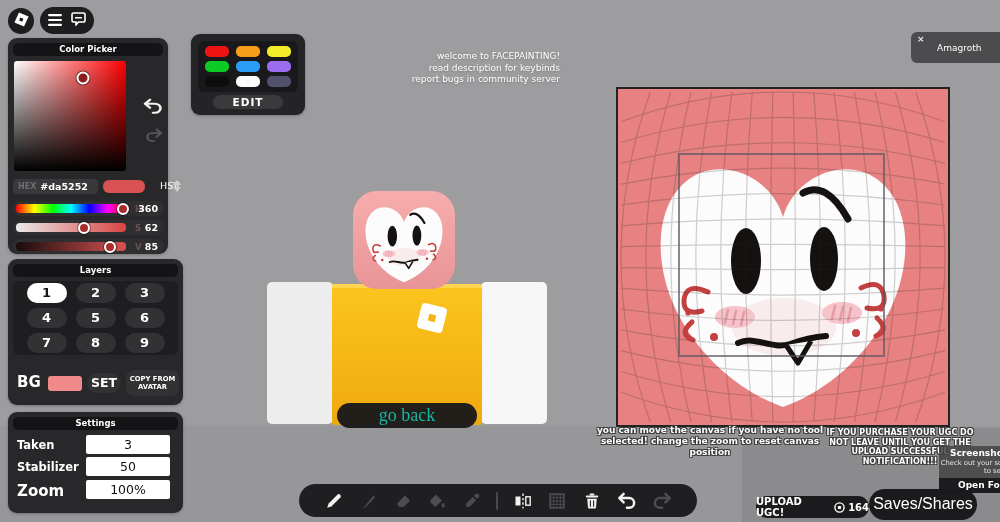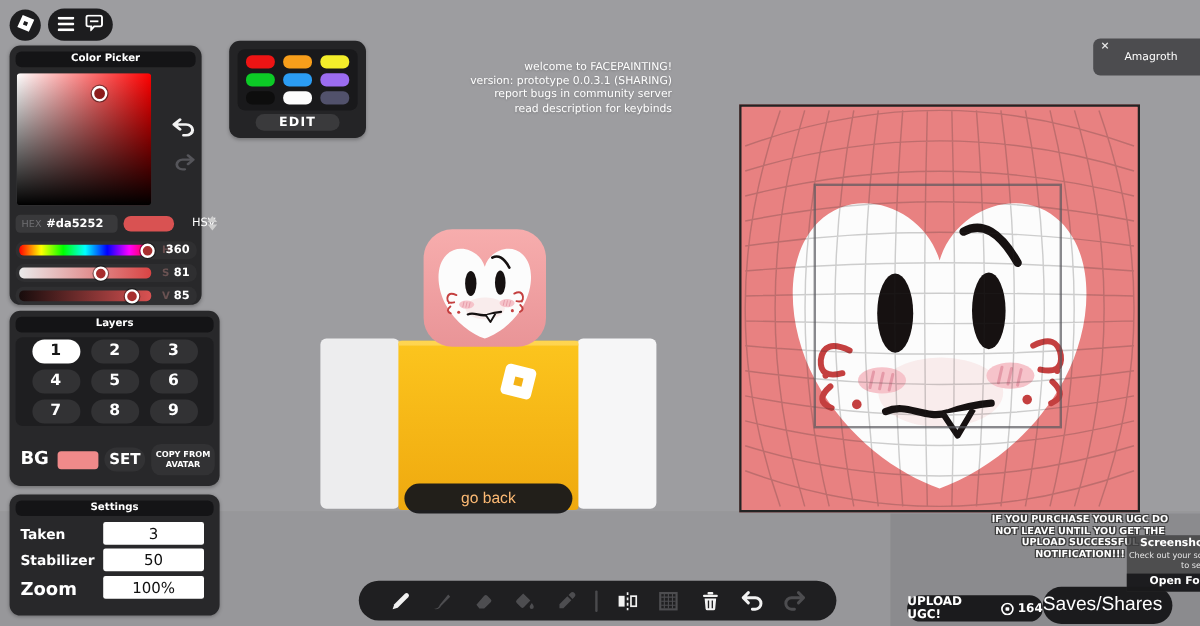--- a/index.html
+++ b/index.html
@@ -19,21 +19,21 @@
          color:#fff;font-size:8.5px;font-weight:700;text-align:center;line-height:13px;}
 
   
   .sv{position:absolute;left:6px;top:23px;width:112px;height:110px;border-radius:3px;
       background:linear-gradient(to top,#000,rgba(0,0,0,0)),linear-gradient(to right,#fff,#f00);}
   .sv-sel{position:absolute;width:9px;height:9px;border:2.5px solid #fff;border-radius:50%;background:#8c1d1d;
           box-shadow:0 0 0 1px rgba(0,0,0,.45);transform:translate(-50%,-50%);}
   .hist-ic{position:absolute;font-weight:700;}
   .hexpill{position:absolute;left:5px;top:141px;width:85px;height:15px;background:#39393b;border-radius:4px;
            display:flex;align-items:center;gap:4px;padding:0 5px;box-sizing:border-box;}
-  .hexlabel{color:#6f6f72;font-size:8px;font-weight:400;}
+  .hexlabel{color:#6f6f72;font-size:8px;font-weight:700;}
   .hexval{color:#fff;font-size:9.5px;font-weight:700;}
   .cswatch{position:absolute;left:95px;top:142px;width:42px;height:13px;border-radius:6px;background:#d95252;}
   .fmt{position:absolute;left:136px;top:142px;color:#fff;font-size:9.5px;font-weight:400;margin-left:16px;}
   .stepper{position:absolute;left:165px;top:141px;width:8px;height:14px;}
   .stepper i{position:absolute;left:0;width:0;height:0;border-left:4px solid transparent;border-right:4px solid transparent;}
   .stepper .up{top:1px;border-bottom:5px solid #cfcfcf;}
   .stepper .dn{bottom:1px;border-top:5px solid #cfcfcf;}
   .srow{position:absolute;left:5px;width:151px;height:15px;background:#2f2f31;border-radius:7px;}
   .track{position:absolute;left:3px;top:3px;width:110px;height:9px;border-radius:4px;}
   .track-h{background:linear-gradient(to right,#f00,#ff0,#0f0,#0ff,#00f,#f0f,#f00);}
@@ -75,21 +75,21 @@
   .copybtn{position:absolute;left:118px;top:111px;width:53px;height:26px;background:#323234;border-radius:8px;
            color:#fff;font-size:6.8px;font-weight:700;text-align:center;display:flex;align-items:center;justify-content:center;line-height:1.25;}
 
   
   .setrow-label{position:absolute;left:9px;color:#fff;font-size:11.5px;font-weight:700;}
   .setrow-input{position:absolute;left:78px;width:84px;height:19px;background:#fff;border:none;border-radius:2px;
                 text-align:center;font-size:12.5px;color:#111;font-family:"DejaVu Sans",sans-serif;padding:0;}
 
   
   .goback{left:337px;top:403px;width:140px;height:25px;background:rgba(25,25,27,.96);border-radius:12.5px;
-          color:#fdba74;font-size:13px;text-align:center;line-height:24px;font-family:Liberation Sans, sans-serif;}
+          color:#14b8a6;font-size:18px;text-align:center;line-height:24px;font-family:Liberation Serif, serif;}
 
   
   .canvas-wrap{left:616px;top:87px;width:330px;height:336px;border:2px solid #232323;background:#e88181;}
 
   
   .hint{color:#fff;font-weight:700;text-align:center;
         text-shadow:1px 1px 0 #3c3c3c,-1px 1px 0 #3c3c3c,1px -1px 0 #3c3c3c,-1px -1px 0 #3c3c3c;}
   .hint-l{left:588px;top:425px;width:244px;font-size:9px;line-height:11px;}
   .hint-r{left:820px;top:428px;width:160px;font-size:8px;line-height:9.5px;}
 
@@ -100,21 +100,21 @@
   .tool{color:#4d4d50;}
   .tool.on{color:#f2f2f2;}
   .tdivider{width:2px;height:18px;background:#4a4a4d;border-radius:1px;}
 
   
   .upill{left:756px;top:496px;width:113px;height:22px;background:#1b1b1d;border-radius:11px;
          display:flex;align-items:center;justify-content:center;gap:3px;color:#fff;}
   .upill .lab{font-size:10px;font-weight:700;}
   .upill .price{font-size:10px;font-weight:700;}
   .spill{left:869px;top:489px;width:108px;height:31px;background:#1b1b1d;border-radius:15.5px;
-         color:#fff;font-size:16px;text-align:left;line-height:30px;font-family:"Liberation Sans",sans-serif;}
+         color:#fff;font-size:16px;text-align:center;line-height:30px;font-family:"Liberation Sans",sans-serif;}
 
   
   .notif{left:939px;top:446px;width:130px;height:47px;background:rgba(62,62,64,.8);z-index:30;}
   .notif .t{position:absolute;left:11px;top:2px;color:#fff;font-size:9px;font-weight:700;}
   .notif .b{position:absolute;left:0;top:13px;width:120px;color:#e6e6e6;font-size:6.8px;text-align:center;line-height:8px;}
   .notif .act{position:absolute;left:0;bottom:0;width:130px;height:15px;background:rgba(20,20,22,.85);}
   .notif .act span{position:absolute;left:19px;top:2px;color:#fff;font-size:9px;font-weight:700;}
 
   #uvgrid path{fill:none;stroke:rgba(40,40,40,.22);stroke-width:1.2;}
 </style>
@@ -216,21 +216,21 @@
         <div class="handle" style="left:97%"></div>
       </div>
       <span class="slabel" style="color:#6b4f4f">H</span>
       <span class="sval">360</span>
     </div>
     <div class="srow" style="top:182px">
       <div class="track track-s">
         <div class="handle" style="left:62%"></div>
       </div>
       <span class="slabel">S</span>
-      <span class="sval">81</span>
+      <span class="sval">62</span>
     </div>
     <div class="srow" style="top:201px">
       <div class="track track-v">
         <div class="handle" style="left:85%"></div>
       </div>
       <span class="slabel">V</span>
       <span class="sval">85</span>
     </div>
   </div>
 
@@ -244,23 +244,22 @@
         <div class="swatch" style="background: rgb(155, 108, 240);"></div>
         <div class="swatch" style="background: rgb(13, 13, 13);"></div>
         <div class="swatch" style="background: rgb(252, 252, 252);"></div>
         <div class="swatch" style="background: rgb(81, 81, 107);"></div>
       </div>
     <div class="editbtn">EDIT</div>
   </div>
 
   <div class="abs welcome">
     <div>welcome to FACEPAINTING!</div>
-    <div>version: prototype 0.0.3.1 (SHARING)</div>
+    <div>read description for keybinds</div>
     <div>report bugs in community server</div>
-    <div>read description for keybinds</div>
   </div>
 
   <div class="abs plist">
     <span class="x">×</span>
     <span class="nm">Amagroth</span>
   </div>
 
   <div class="abs panel" style="left:8px;top:259px;width:175px;height:146px">
     <div class="phead">Layers</div>
     <div class="lgrid" id="layer-grid">
@@ -321,20 +320,21 @@
     <svg width="330" height="336" viewBox="0 0 330 336">
       <rect x="0" y="0" width="330" height="336" fill="#e88181"></rect>
       <use href="#face-art"></use>
       <g id="uvgrid">
           <path d="M32.2,3 Q-26.2,168 32.2,333 M52.6,3 Q3.2,168 52.6,333 M73.0,3 Q32.7,168 73.0,333 M93.5,3 Q62.1,168 93.5,333 M113.9,3 Q91.5,168 113.9,333 M134.3,3 Q120.9,168 134.3,333 M154.8,3 Q150.3,168 154.8,333 M175.2,3 Q179.7,168 175.2,333 M195.7,3 Q209.1,168 195.7,333 M216.1,3 Q238.5,168 216.1,333 M236.5,3 Q267.9,168 236.5,333 M257.0,3 Q297.3,168 257.0,333 M277.4,3 Q326.8,168 277.4,333 M297.8,3 Q356.2,168 297.8,333 M3,32.7 Q165,-26.7 327,32.7 M3,53.5 Q165,3.3 327,53.5 M3,74.3 Q165,33.2 327,74.3 M3,95.1 Q165,63.2 327,95.1 M3,116.0 Q165,93.1 327,116.0 M3,136.8 Q165,123.1 327,136.8 M3,157.6 Q165,153.0 327,157.6 M3,178.4 Q165,183.0 327,178.4 M3,199.2 Q165,212.9 327,199.2 M3,220.0 Q165,242.9 327,220.0 M3,240.9 Q165,272.8 327,240.9 M3,261.7 Q165,302.8 327,261.7 M3,282.5 Q165,332.7 327,282.5 M3,303.3 Q165,362.7 327,303.3 "></path>
         </g>
       <rect x="61" y="65" width="205" height="202" fill="none" stroke="rgba(88,88,94,.7)" stroke-width="2"></rect>
     </svg>
   </div>
 
+  <div class="abs hint hint-l">you can move the canvas if you have no tool selected! change the zoom to reset canvas position</div>
   <div class="abs hint hint-r">IF YOU PURCHASE YOUR UGC DO NOT LEAVE UNTIL YOU GET THE UPLOAD SUCCESSFUL NOTIFICATION!!!</div>
 
   <div class="abs toolbar" id="toolbar">
     <span class="tool on">
       <svg width="20" height="20" viewBox="0 0 20 20">
           <path fill="currentColor" d="M3.2,16.8 L4.6,12.6 L13.6,3.6 a2,2 0 0 1 2.8,2.8 L7.4,15.4 Z"></path>
         </svg>
     </span>
     <span class="tool">
       <svg width="20" height="20" viewBox="0 0 20 20">

